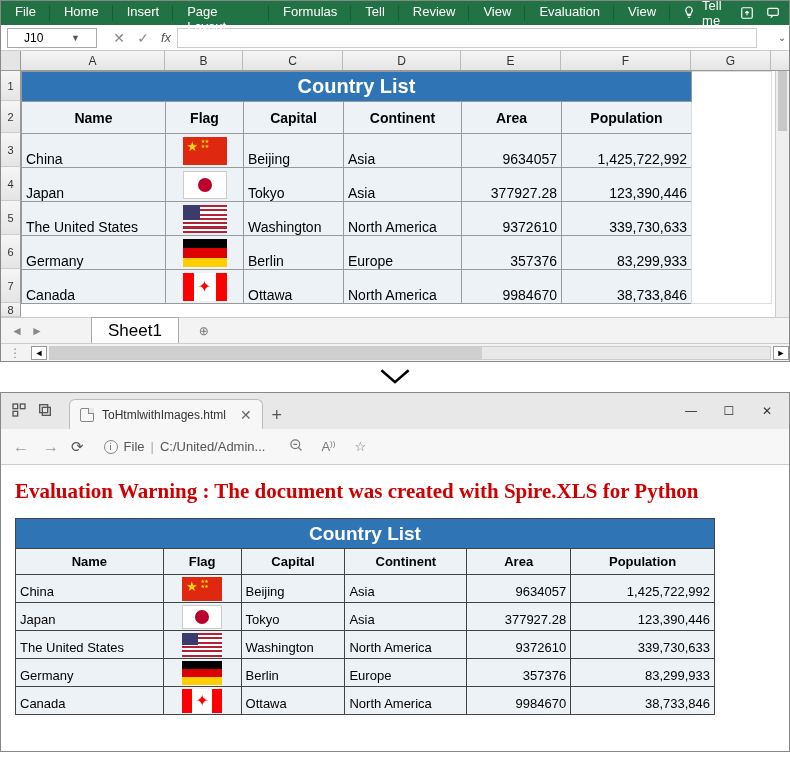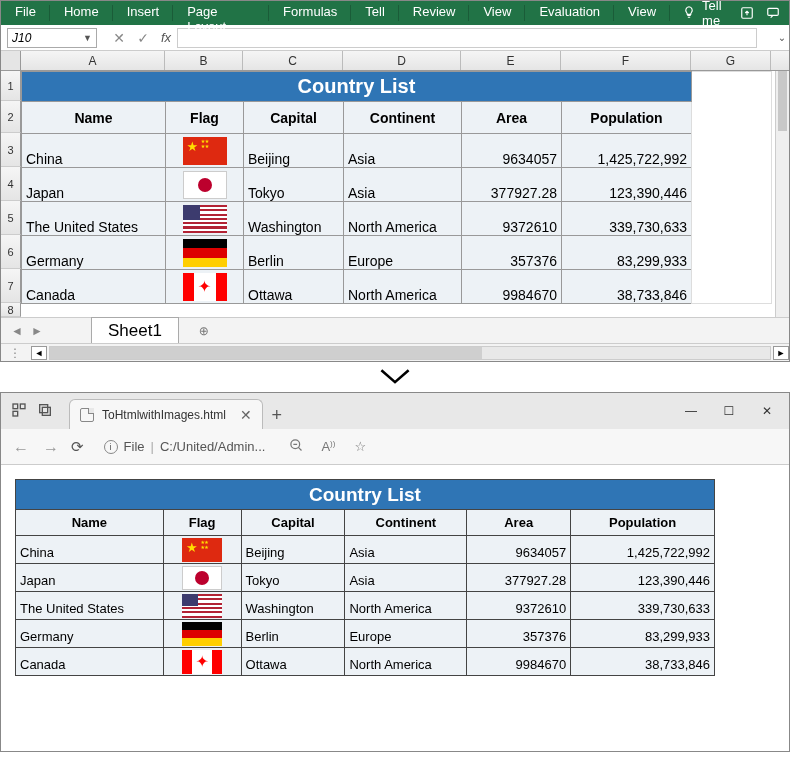--- a/index.html
+++ b/index.html
@@ -9,21 +9,21 @@
   .excel-app { width: 790px; height: 362px; border: 1px solid #888; background: #fff; position: relative; }
   .ribbon { height: 24px; background: #217346; display: flex; align-items: stretch; color: #fff; font-size: 13px; }
   .ribbon .tab { padding: 3px 14px 0; cursor: default; position: relative; }
   .ribbon .tab.sep::after { content:""; position:absolute; right:0; top:4px; bottom:4px; width:1px; background:#1a5c38; }
   .ribbon .tell { display:flex; align-items:center; gap:6px; padding-left:12px; }
   .ribbon-spacer { flex:1; }
   .ribbon-icons { display:flex; align-items:center; gap:10px; padding-right:8px; }
   .ribbon-icons .ibox { width:16px; height:16px; display:flex; align-items:center; justify-content:center; }
 
   .formula-row { height: 26px; display:flex; align-items:center; border-bottom:1px solid #ccc; background:#fff; }
-  .namebox { width:90px; height:20px; margin-left:6px; border:1px solid #aaa; display:flex; align-items:center; padding:0 4px; font-size:12px; justify-content:space-between;font-style:italic; }
+  .namebox { width:90px; height:20px; margin-left:6px; border:1px solid #aaa; display:flex; align-items:center; padding:0 16px; font-size:12px; justify-content:space-between; }
   .namebox .dd { font-size:9px; color:#555; }
   .fb-divider { width:10px; }
   .fb-btn { width:24px; text-align:center; color:#888; font-size:14px; }
   .fx { color:#555; font-style:italic; font-size:13px; padding:0 6px; }
   .formula-input { flex:1; height:20px; border:1px solid #ccc; margin-right:18px; }
   .formula-expand { width:14px; color:#555; font-size:10px; text-align:center; }
 
   .grid-wrap { position:relative; height: 266px; overflow:hidden; }
   .col-headers { display:flex; height:20px; background:linear-gradient(#f5f5f5,#e5e5e5); border-bottom:1px solid #999; font-size:12px; color:#333; }
   .ch { border-right:1px solid #bbb; display:flex; align-items:center; justify-content:center; }
@@ -312,20 +312,21 @@
     </div>
     <span class="ic"><svg width="15" height="15" viewBox="0 0 24 24" fill="none" stroke="#777" stroke-width="2">
           <circle cx="10" cy="10" r="7"></circle>
           <path d="M15 15l5 5M7 10h6"></path>
         </svg></span>
     <span class="ic">A<sup style="font-size:8px">))</sup></span>
     <span class="ic">☆</span>
   </div>
 
   <div class="bw-content">
+    <div class="warning">Evaluation Warning : The document was created with  Spire.XLS for Python</div>
 
     <table class="html-table">
       <tbody>
           <tr class="title-row">
             <td colspan="6">Country List</td>
           </tr>
       <tr class="hdr-row">
         <td style="width:148px">Name</td>
         <td style="width:78px">Flag</td>
         <td style="width:104px">Capital</td>

